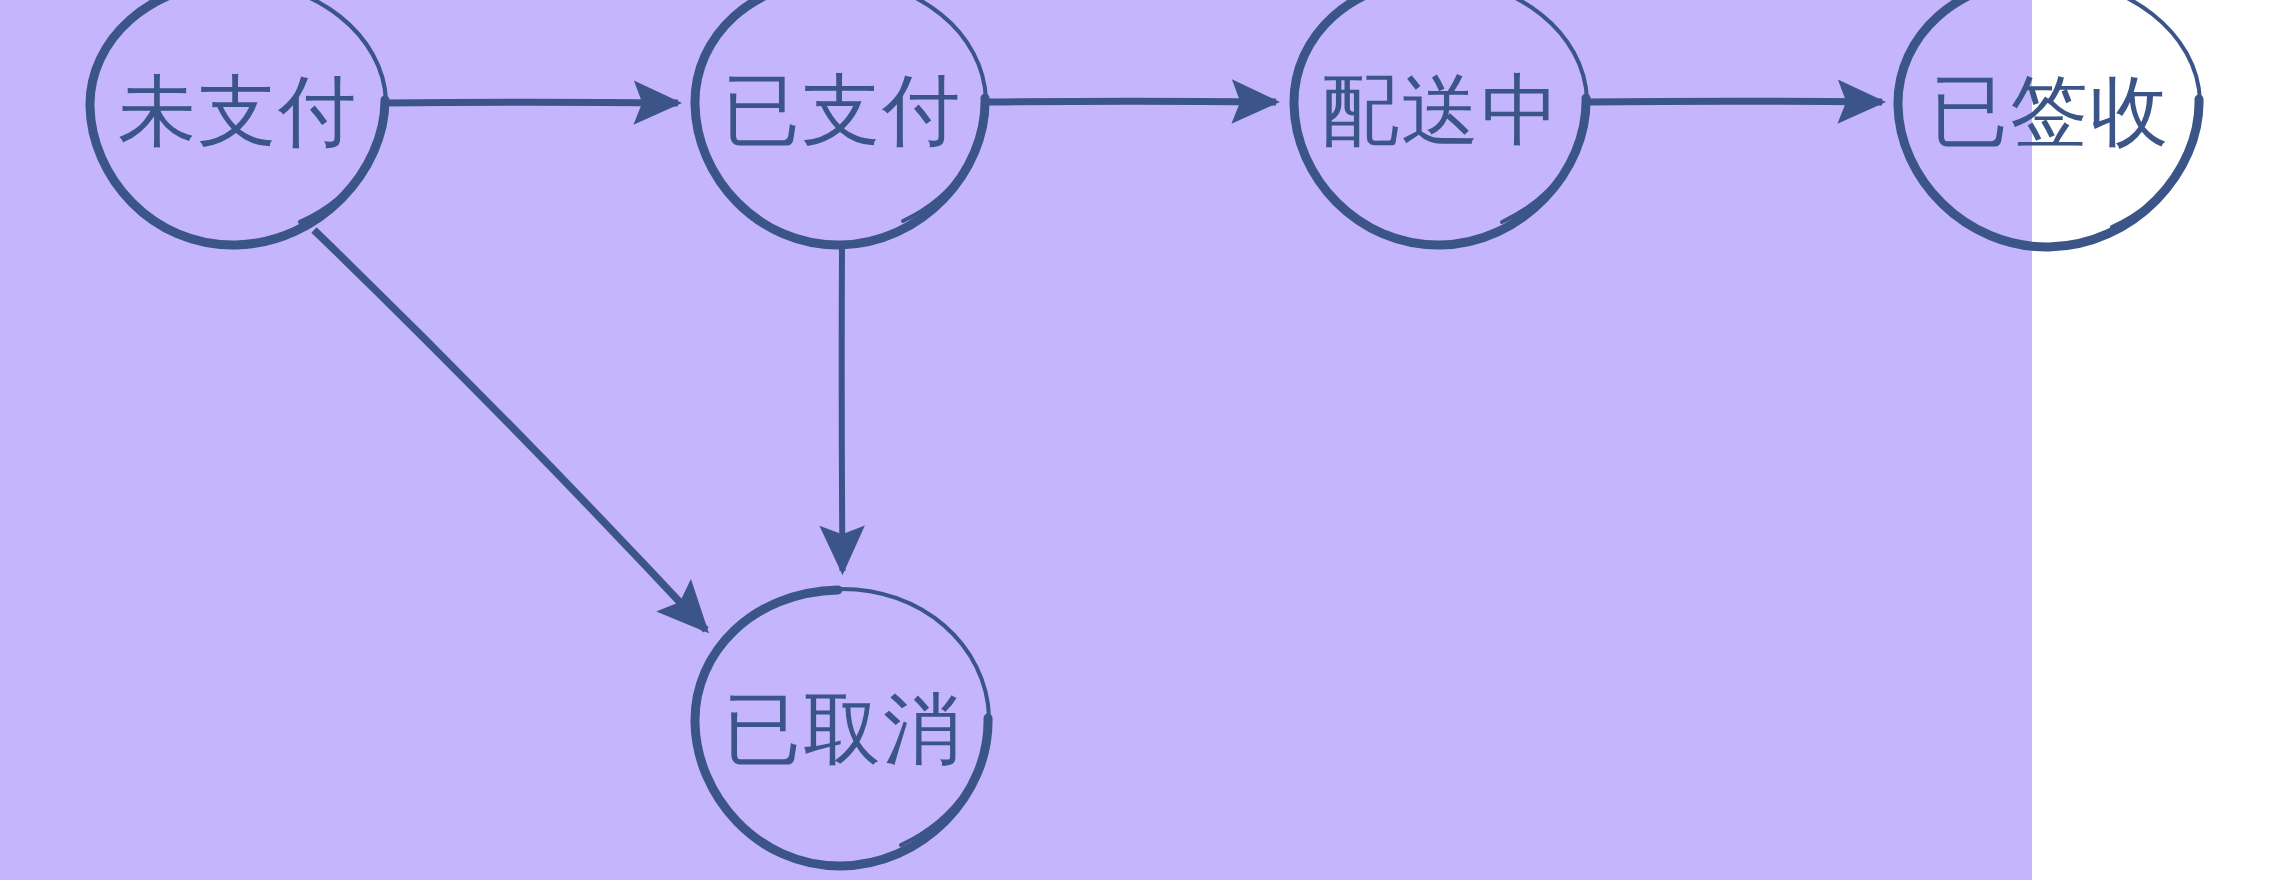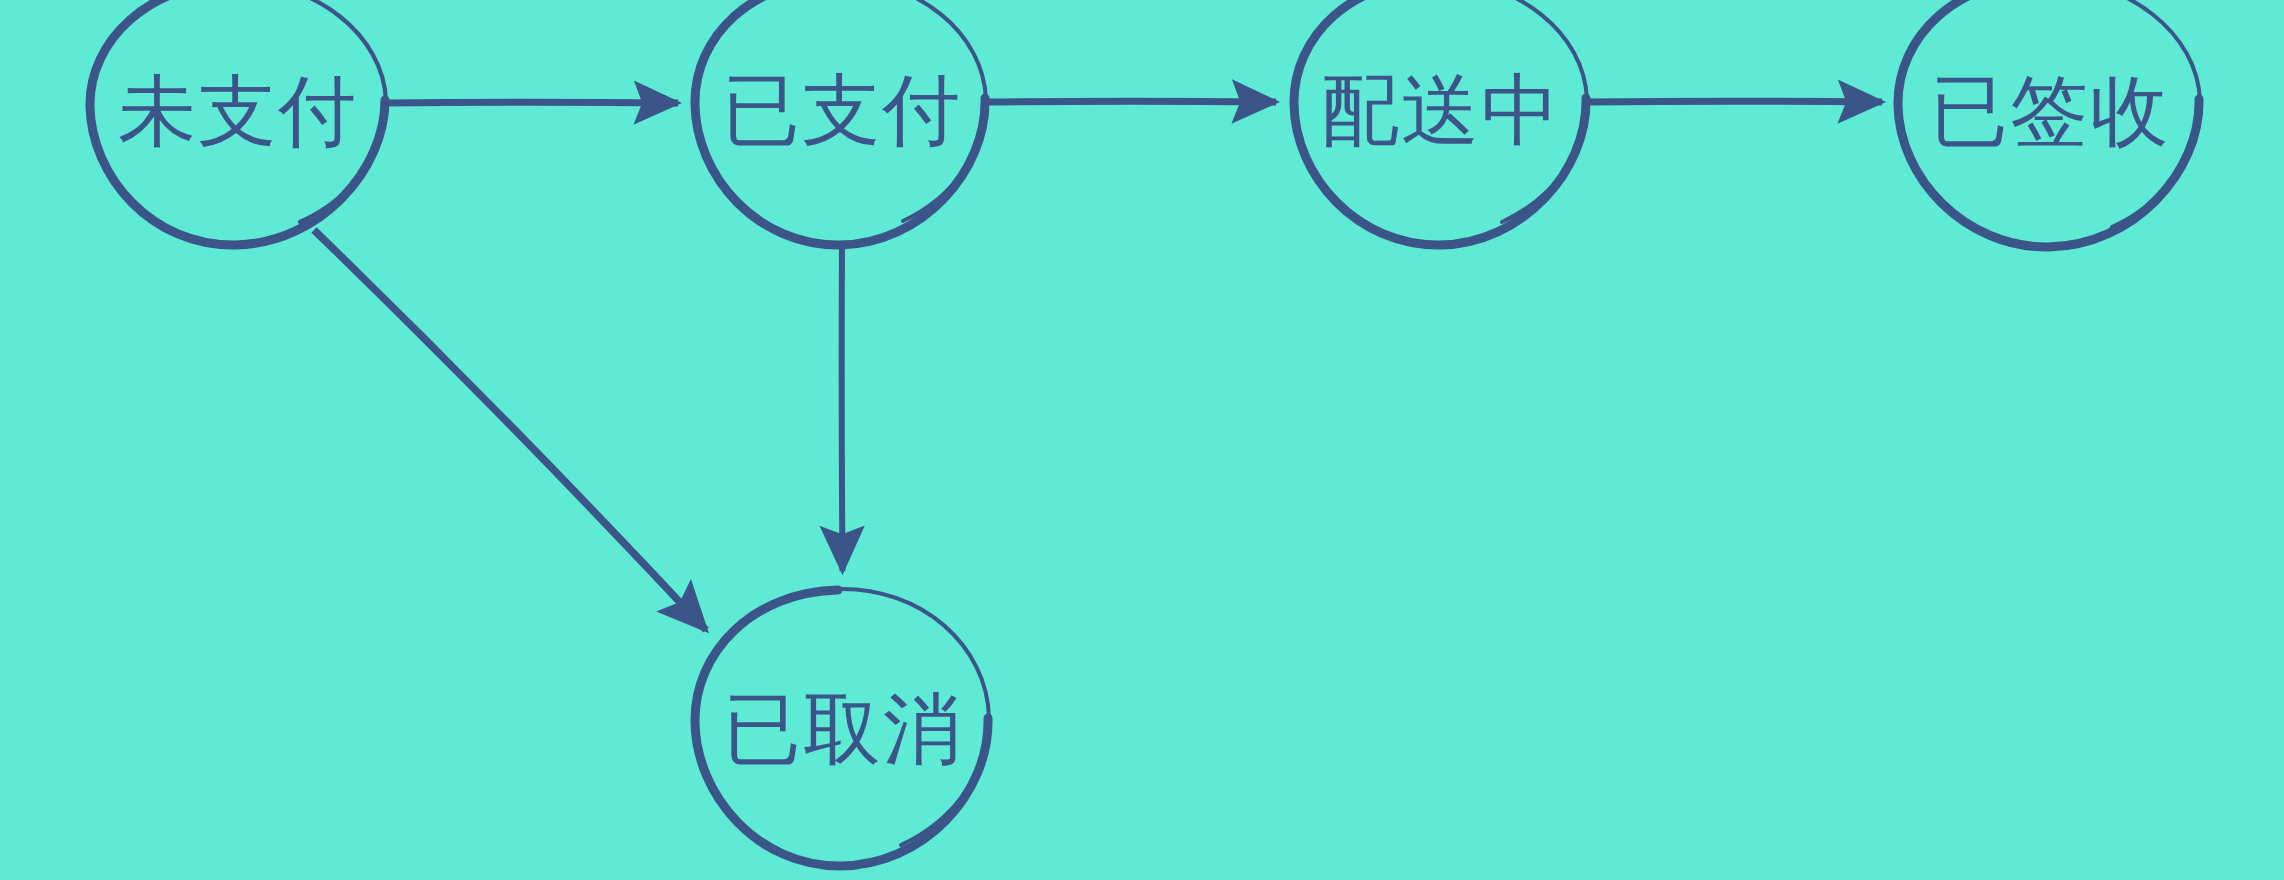--- a/index.html
+++ b/index.html
@@ -8,23 +8,23 @@
     background: #ffffff;
   }
   body {
     width: 2284px;
     height: 880px;
     overflow: hidden;
     font-family: "DejaVu Sans", sans-serif;
   }
   #diagram-root {
     position: relative;
-    width: 2284px;
+    width: 2032px;
     height: 880px;
-    background: #5eead4;
+    background: #c4b5fd;
   }
   #diagram-svg {
     position: absolute;
     top: 0;
     left: 0;
     width: 2284px;
     height: 880px;
     display: block;
   }
   .node-label {

